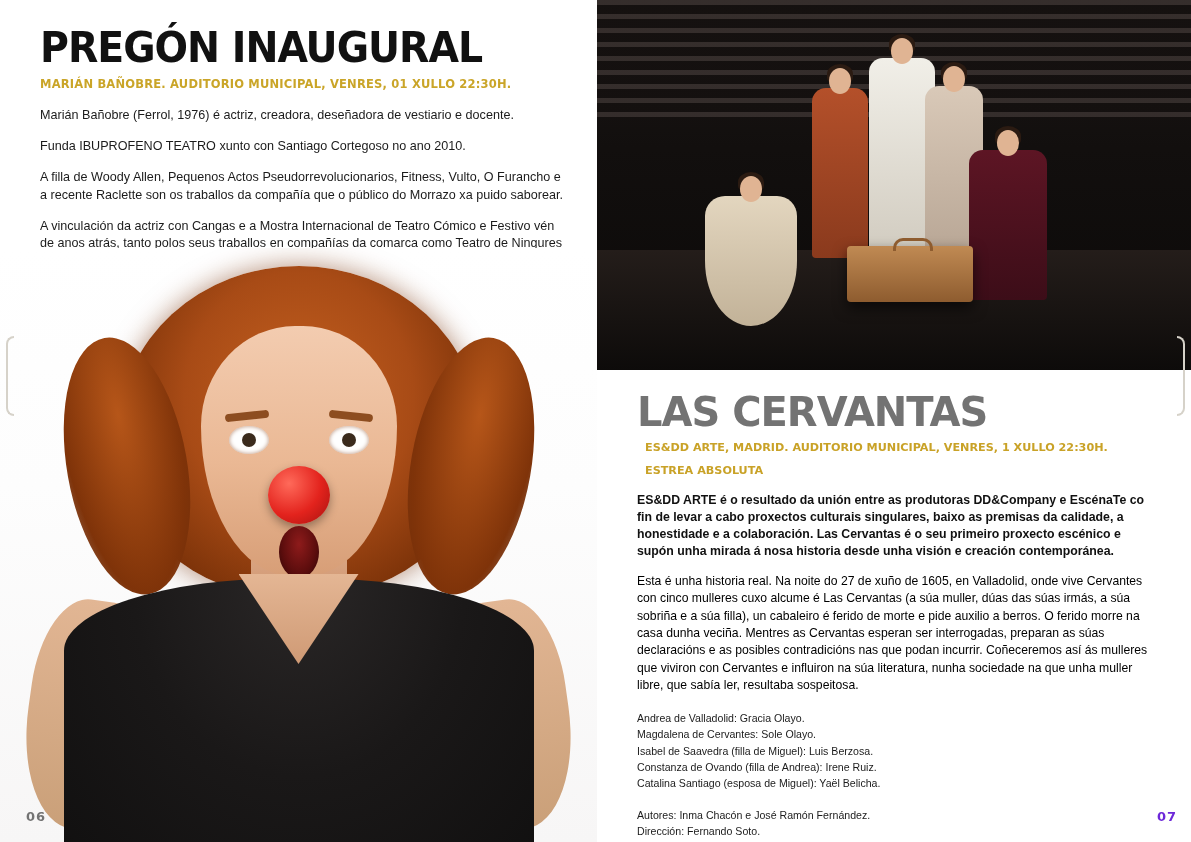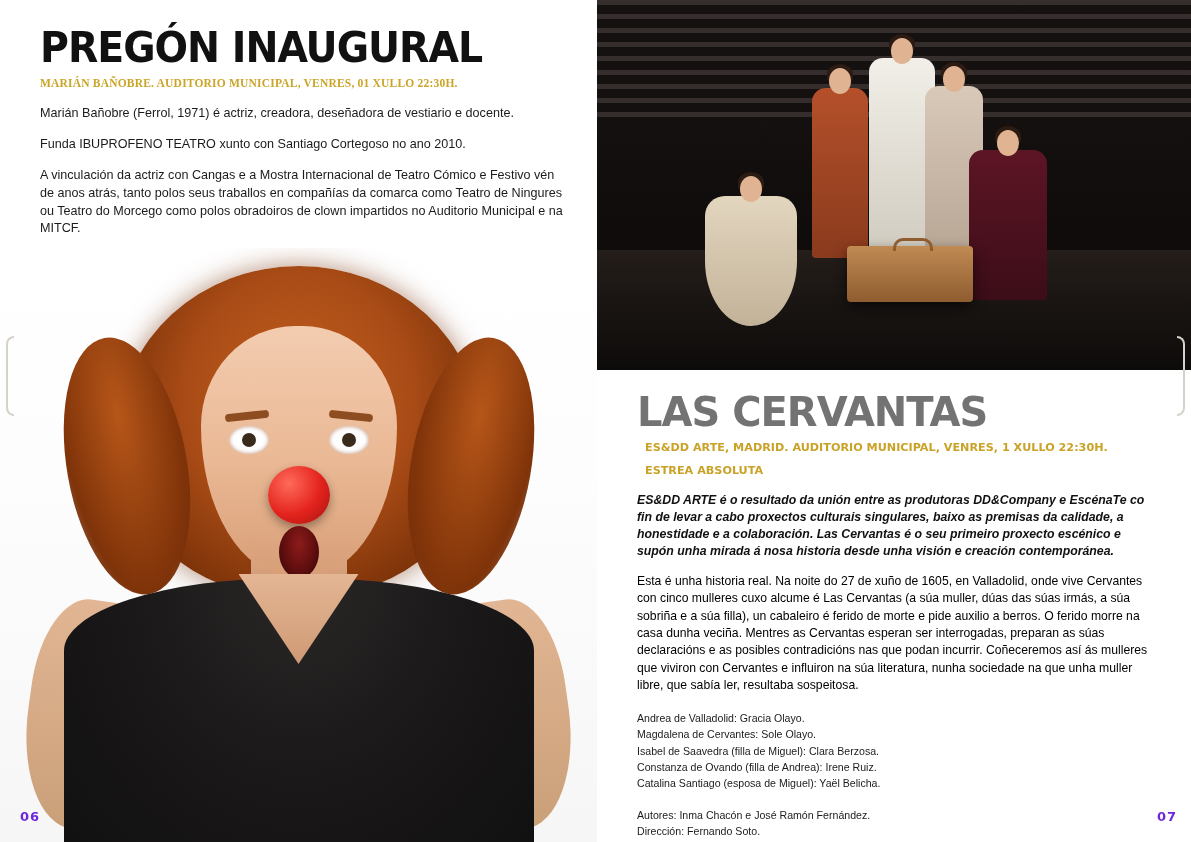--- a/index.html
+++ b/index.html
@@ -42,21 +42,21 @@
     transform-origin: left center;
   }
   .subtitle {
     font-family: "DejaVu Sans", sans-serif;
     font-weight: bold;
     font-size: 11.5px;
     letter-spacing: 0.2px;
     color: #c9a227;
     margin: 0 0 16px 0;
   }
-  .subtitle.gold-dark { color: #caa528; font-family: Liberation Serif, serif; }
+  .subtitle.gold-dark { color: #caa528; }
   p.body {
     font-size: 12.6px;
     line-height: 1.42;
     color: #1b1b1b;
     margin: 0 0 13px 0;
     text-align: left;
   }
   .photo-left {
     position: absolute;
     left: 0; top: 248px;
@@ -165,25 +165,25 @@
     width:118px; height:230px;
     background: linear-gradient(180deg,#e2b694 0%, #caa079 100%);
     border-radius: 40% 40% 50% 50%;
     z-index:1;
   }
   .arm.l { left: 28px; transform: rotate(8deg); }
   .arm.r { right: 28px; transform: rotate(-8deg); }
 
   .folio-left {
     position: absolute;
-    left: 20px; bottom: 18px;
+    left: 26px; bottom: 18px;
     font-family: "DejaVu Sans", sans-serif;
     font-weight: bold;
     font-size: 13px;
-    color: #6d28d9;
+    color: #737373;
     letter-spacing: 1px;
   }
   .spine {
     position:absolute;
     left: 6px; top: 336px;
     width: 8px; height: 80px;
     border: 2px solid #d6d2c9;
     border-right: none;
     border-radius: 10px 0 0 10px;
   }
@@ -267,21 +267,20 @@
     color: #c9a227;
     margin: 8px;
     line-height: 1.35;
   }
   p.lead {
     font-size: 12.3px;
     line-height: 1.38;
     font-weight: bold;
     color: #111;
     margin: 14px 0 13px 0;
-    font-style: italic;
   }
   p.body2 {
     font-size: 12.2px;
     line-height: 1.42;
     color: #000000;
     margin: 0 0 16px 0;
   }
   .cast, .credits {
     font-size: 10.6px;
     line-height: 1.52;
@@ -310,22 +309,23 @@
 <body>
 
 <div class="spread">
 
   <div class="page page-left">
 
     <div class="left-inner">
       <h1 class="title">PREGÓN INAUGURAL</h1>
       <div class="subtitle gold-dark">MARIÁN BAÑOBRE. AUDITORIO MUNICIPAL, VENRES, 01 XULLO 22:30H.</div>
 
-      <p class="body">Marián Bañobre (Ferrol, 1971) é actriz, creadora, deseñadora de vestiario e docente.</p>
+      <p class="body">Marián Bañobre (Ferrol, 1976) é actriz, creadora, deseñadora de vestiario e docente.</p>
       <p class="body">Funda IBUPROFENO TEATRO xunto con Santiago Cortegoso no ano 2010.</p>
+      <p class="body">A filla de Woody Allen, Pequenos Actos Pseudorrevolucionarios, Fitness, Vulto, O Furancho e a recente Raclette son os traballos da compañía que o público do Morrazo xa puido saborear.</p>
       <p class="body">A vinculación da actriz con Cangas e a Mostra Internacional de Teatro Cómico e Festivo vén de anos atrás, tanto polos seus traballos en compañías da comarca como Teatro de Ningures ou Teatro do Morcego como polos obradoiros de clown impartidos no Auditorio Municipal e na MITCF.</p>
     </div>
 
     <div class="photo-left">
       <div class="portrait">
         <div class="bg-wall"></div>
         <div class="arm l"></div>
         <div class="arm r"></div>
         <div class="hair"></div>
         <div class="neck"></div>
@@ -383,21 +383,21 @@
       <h1 class="title2">LAS CERVANTAS</h1>
       <div class="sub2">ES&amp;DD ARTE, MADRID. AUDITORIO MUNICIPAL, VENRES, 1 XULLO 22:30H.</div>
       <div class="sub2">ESTREA ABSOLUTA</div>
 
       <p class="lead">ES&amp;DD ARTE é o resultado da unión entre as produtoras DD&amp;Company e EscénaTe co fin de levar a cabo proxectos culturais singulares, baixo as premisas da calidade, a honestidade e a colaboración. Las Cervantas é o seu primeiro proxecto escénico e supón unha mirada á nosa historia desde unha visión e creación contemporánea.</p>
       <p class="body2">Esta é unha historia real. Na noite do 27 de xuño de 1605, en Valladolid,  onde vive Cervantes con cinco mulleres cuxo alcume é Las Cervantas (a súa muller, dúas das súas irmás, a súa sobriña e a súa filla), un cabaleiro é ferido de morte e pide auxilio a berros. O ferido morre na casa dunha veciña. Mentres as Cervantas esperan ser interrogadas, preparan as súas declaracións e as posibles contradicións nas que podan incurrir. Coñeceremos así ás mulleres que viviron con Cervantes e influiron na súa literatura, nunha sociedade na que unha muller libre, que sabía ler, resultaba sospeitosa.</p>
 
       <div class="cast">
         <div>Andrea de Valladolid: Gracia Olayo.</div>
         <div>Magdalena de Cervantes: Sole Olayo.</div>
-        <div>Isabel de Saavedra (filla de Miguel): Clara Berzosa.</div>
+        <div>Isabel de Saavedra (filla de Miguel): Luis Berzosa.</div>
         <div>Constanza de Ovando (filla de Andrea): Irene Ruiz.</div>
         <div>Catalina Santiago (esposa de Miguel): Yaël Belicha.</div>
       </div>
 
       <div class="credits">
         <div>Autores: Inma Chacón e José Ramón Fernández.</div>
         <div>Dirección: Fernando Soto.</div>
         <div>Música Orixinal: José Luis López.</div>
 
       </div>

